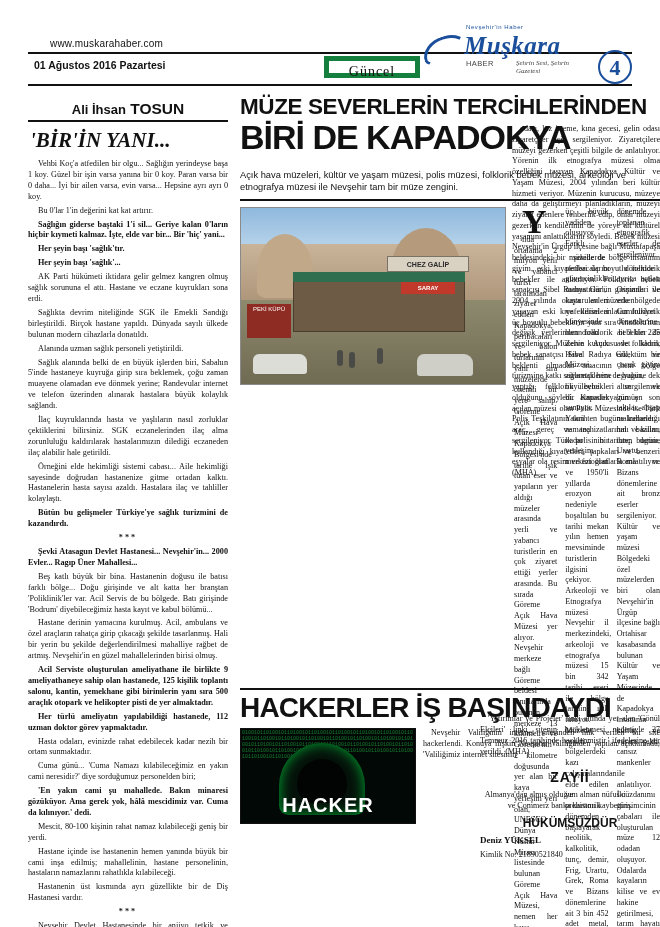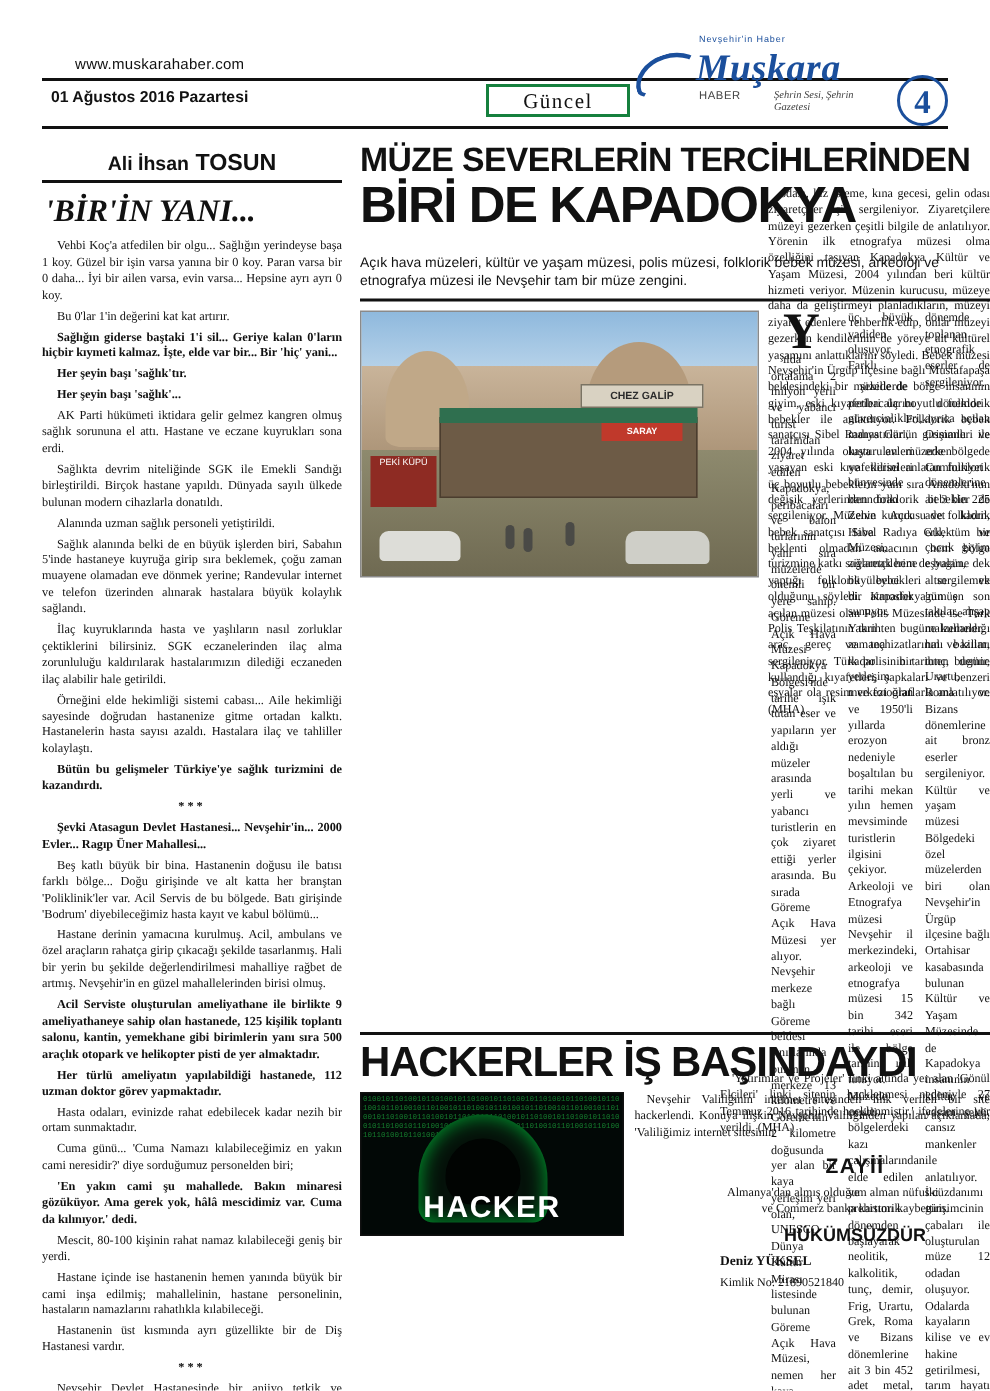--- a/index.html
+++ b/index.html
@@ -21,21 +21,21 @@
     font-size:10px; letter-spacing:.2px; color:#111;
   }
   .rule-top { position:absolute; left:0; right:0; top:18px; height:2px; background:#111; }
   .date-line {
     position:absolute; left:6px; top:25px;
     font-family:"Liberation Sans", sans-serif;
     font-size:10.5px; font-weight:bold; color:#111;
   }
   .section-tab {
     position:absolute; left:296px; top:22px;
-    width:96px; height:22px; border:2px solid #15803d;
+    width:96px; height:22px; border:5px solid #15803d;
     text-align:center; font-family:"Liberation Serif", serif;
     font-size:14px; letter-spacing:1px; line-height:21px;
   }
   .rule-bottom { position:absolute; left:0; right:0; top:50px; height:2px; background:#111; }
 
   .logo { position:absolute; right:42px; top:-2px; width:170px; height:48px; }
   .logo .swoosh {
     position:absolute; left:2px; top:4px; width:48px; height:26px;
     border:3px solid #1b4f9c; border-radius:50% 50% 40% 40%/70% 70% 30% 30%;
     border-right-color:transparent; border-bottom-color:transparent;

